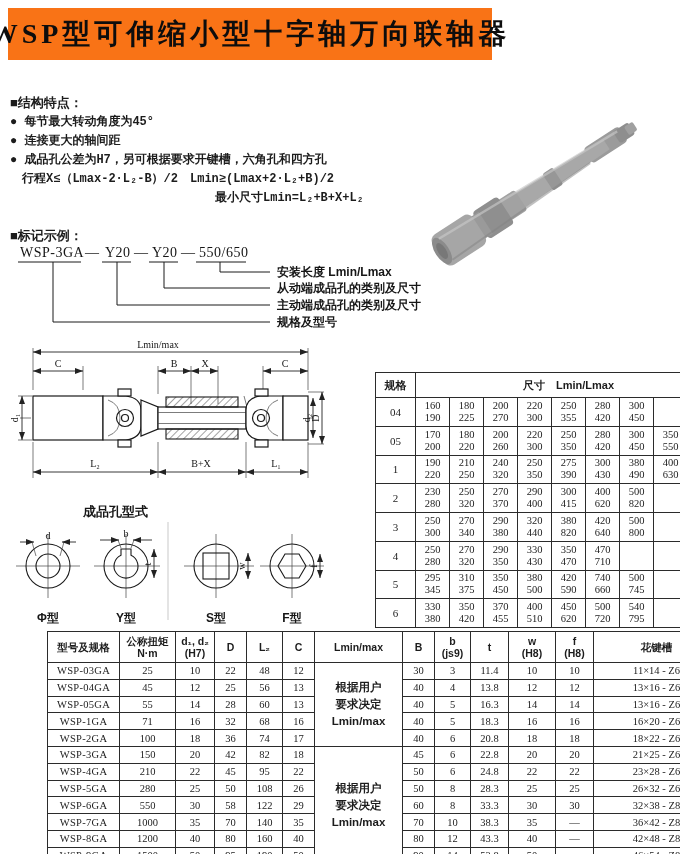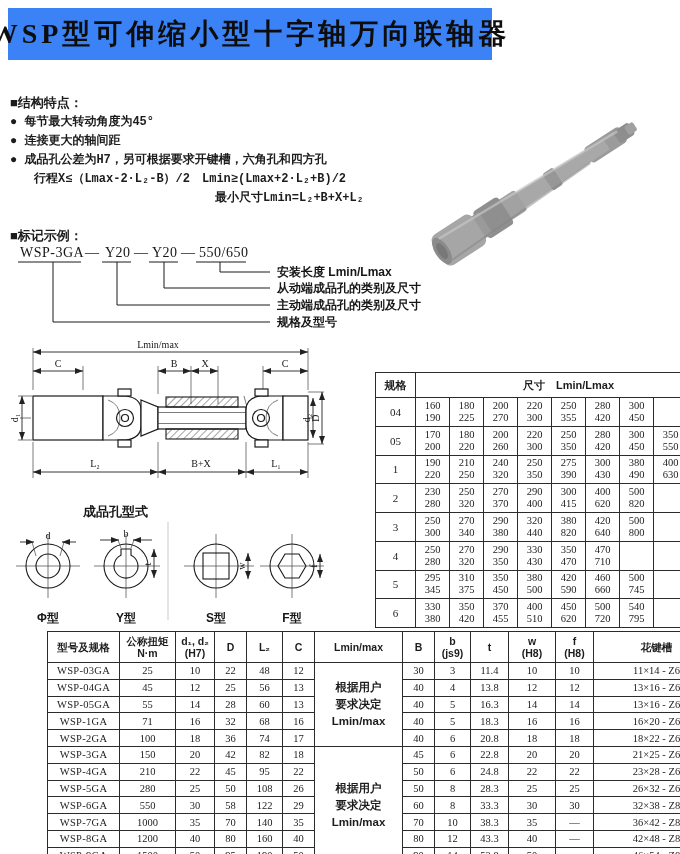--- a/index.html
+++ b/index.html
@@ -1,29 +1,29 @@
 <!DOCTYPE html>
 <html><head>
 <meta charset="utf-8">
 <style>
   html,body{margin:0;padding:0;}
   body{width:680px;height:854px;background:#ffffff;position:relative;overflow:hidden;
        font-family:"Liberation Sans",sans-serif;color:#1c1c1c;-webkit-font-smoothing:antialiased;}
   .abs{position:absolute;}
 
   
-  .banner{left:8px;top:8px;width:484px;height:52px;background:#3b82f6;
+  .banner{left:8px;top:8px;width:484px;height:52px;background:#f97316;
           display:flex;align-items:center;justify-content:center;}
   .banner span{font-family:"Liberation Serif",serif;font-weight:bold;font-size:28px;
                letter-spacing:4px;color:#0d0d0d;white-space:nowrap;}
 
   
   .features{left:10px;top:94px;width:430px;font-size:12px;font-weight:bold;line-height:19px;font-family:Liberation Mono, monospace;}
   .features .hd{font-size:13px;}
-  .features .sub{margin-left:24px;}
+  .features .sub{margin-left:12px;}
   .features .sub2{margin-left:205px;}
 
   
   .mark-hd{left:10px;top:227px;font-size:13px;font-weight:bold;}
 
   
   svg text{fill:#161616;}
   .dim{stroke:#222;stroke-width:0.9;fill:none;}
   .thin{stroke:#444;stroke-width:0.7;fill:none;}
   .cl{stroke:#555;stroke-width:0.8;fill:none;stroke-dasharray:11 3 2 3;}
@@ -490,21 +490,21 @@
           </td>
           <td>
             <div class="mm">380</div>
             <div class="mm">500</div>
           </td>
           <td>
             <div class="mm">420</div>
             <div class="mm">590</div>
           </td>
           <td>
-            <div class="mm">460</div>
+            <div class="mm">740</div>
             <div class="mm">660</div>
           </td>
           <td>
             <div class="mm">500</div>
             <div class="mm">745</div>
           </td>
           <td></td>
           <td></td>
         </tr>
         <tr>

